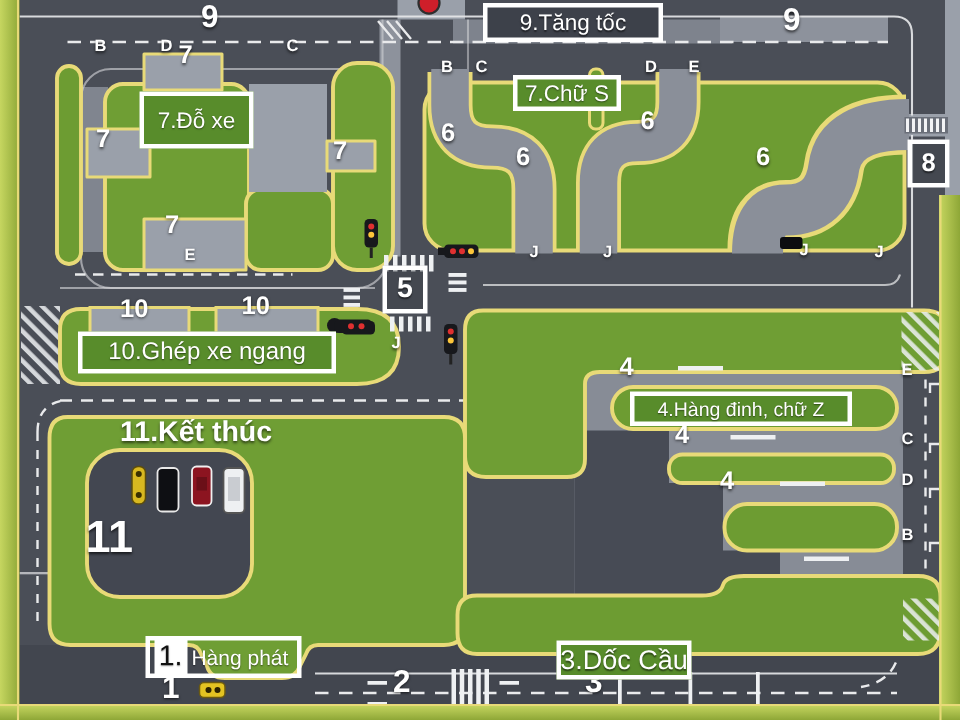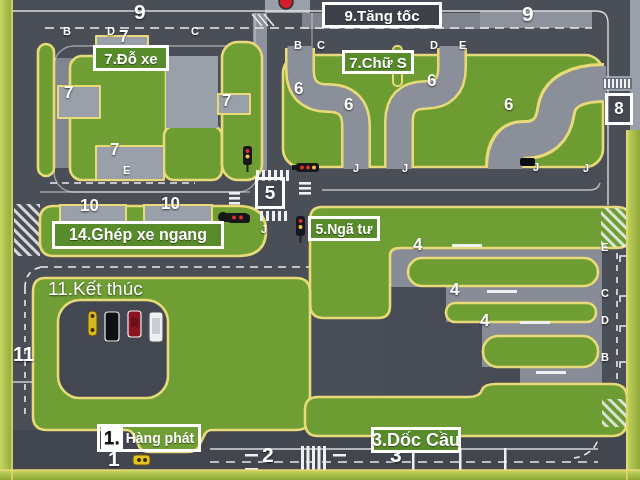--- a/index.html
+++ b/index.html
@@ -1,34 +1,34 @@
 <!DOCTYPE html>
 <html><head>
 <meta charset="utf-8">
 <style>
   html,body{margin:0;padding:0;background:#222;}
   #stage{position:relative;width:640px;height:480px;overflow:hidden;
          font-family:"Liberation Sans",sans-serif;background:#4a4e57;}
   #stage svg{position:absolute;left:0;top:0;}
   .mk{position:absolute;color:#fff;font-weight:bold;
       text-shadow:0 1px 2px rgba(0,0,0,.65);line-height:1;white-space:nowrap;}
-  .lg{font-size:21px;} .md{font-size:17px;} .sm{font-size:11px;} .xl{font-size:20px;}
+  .lg{font-size:21px;} .md{font-size:17px;} .sm{font-size:11px;} .xl{font-size:30px;margin-left:44px;}
   .lbox{position:absolute;box-sizing:border-box;border:3px solid #fff;
-        background:#588c2b;color:#fff;font-weight:bold;font-size:15px;
+        background:#588c2b;color:#fff;font-weight:normal;font-size:15px;
         display:flex;align-items:center;justify-content:center;
         padding:1px 4px;white-space:nowrap;text-shadow:0 1px 1px rgba(0,0,0,.5);}
   .lbox.dark{background:#3d414a;}
   .lbox.clear{background:transparent;padding:0;}
   .lbox.clear .pre{background:#fff;color:#111;font-size:19px;padding:1px 3px;line-height:22px;}
   .lbox.clear .nm{margin:0 3px;font-size:14px;}
   .signbox{position:absolute;box-sizing:border-box;border:3px solid #fff;
         color:#fff;font-weight:bold;font-size:19px;display:flex;align-items:center;
         justify-content:center;background:rgba(58,62,70,.35);text-shadow:0 1px 1px rgba(0,0,0,.5);}
-  .freelabel{position:absolute;color:#fff;font-weight:normal;font-size:19px;
-        text-shadow:0 1px 2px rgba(0,0,0,.6);white-space:nowrap;}
+  .freelabel{position:absolute;color:#fff;font-weight:bold;font-size:19px;
+        text-shadow:0 1px 2px rgba(0,0,0,.6);white-space:nowrap;margin-left:32px;}
 </style>
 </head>
 <body>
 
 <div id="stage">
 
 <svg width="640" height="480" viewBox="0 0 640 480">
   <defs>
     <linearGradient id="gframe" x1="0" y1="0" x2="1" y2="0">
       <stop offset="0" stop-color="#c6d660"></stop>
@@ -310,23 +310,23 @@
 <span class="mk sm" style="left:533px;top:162px">J</span>
 <span class="mk sm" style="left:583px;top:163px">J</span>
 <span class="mk sm" style="left:601px;top:242px">E</span>
 <span class="mk sm" style="left:601px;top:288px">C</span>
 <span class="mk sm" style="left:601px;top:315px">D</span>
 <span class="mk sm" style="left:601px;top:352px">B</span>
 <span class="mk sm" style="left:261px;top:224px">J</span>
 
 <div class="lbox dark" style="left:322px;top:2px;width:120px;height:26px">9.Tăng tốc</div>
 <div class="lbox" style="left:342px;top:50px;width:72px;height:24px">7.Chữ S</div>
-<div class="lbox" style="left:93px;top:45px;width:76px;height:26px">7.Đỗ xe</div>
-<div class="lbox" style="left:52px;top:221px;width:172px;height:28px;font-size:16px">14.Ghép xe ngang</div>
-<div class="lbox" style="left:308px;top:216px;width:72px;height:25px;font-size:14px">5.Ngã tư</div>
+<div class="lbox" style="left:93px;top:61px;width:76px;height:38px">7.Đỗ xe</div>
+<div class="lbox" style="left:52px;top:221px;width:172px;height:28px;font-size:16px">10.Ghép xe ngang</div>
+<div class="lbox" style="left:420px;top:261px;width:148px;height:23px;font-size:13px">4.Hàng đinh, chữ Z</div>
 <div class="lbox" style="left:371px;top:427px;width:90px;height:26px;font-size:18px">3.Dốc Cầu</div>
 <div class="lbox clear" style="left:97px;top:424px;width:104px;height:28px">
   <span class="pre">1.</span>
   <span class="nm">Hàng phát</span>
 </div>
 <div class="freelabel" style="left:48px;top:278px">11.Kết thúc</div>
 
 <div class="signbox" style="left:255px;top:177px;width:30px;height:32px">5</div>
 <div class="signbox" style="left:605px;top:93px;width:28px;height:32px;font-size:17px">8</div>
 

